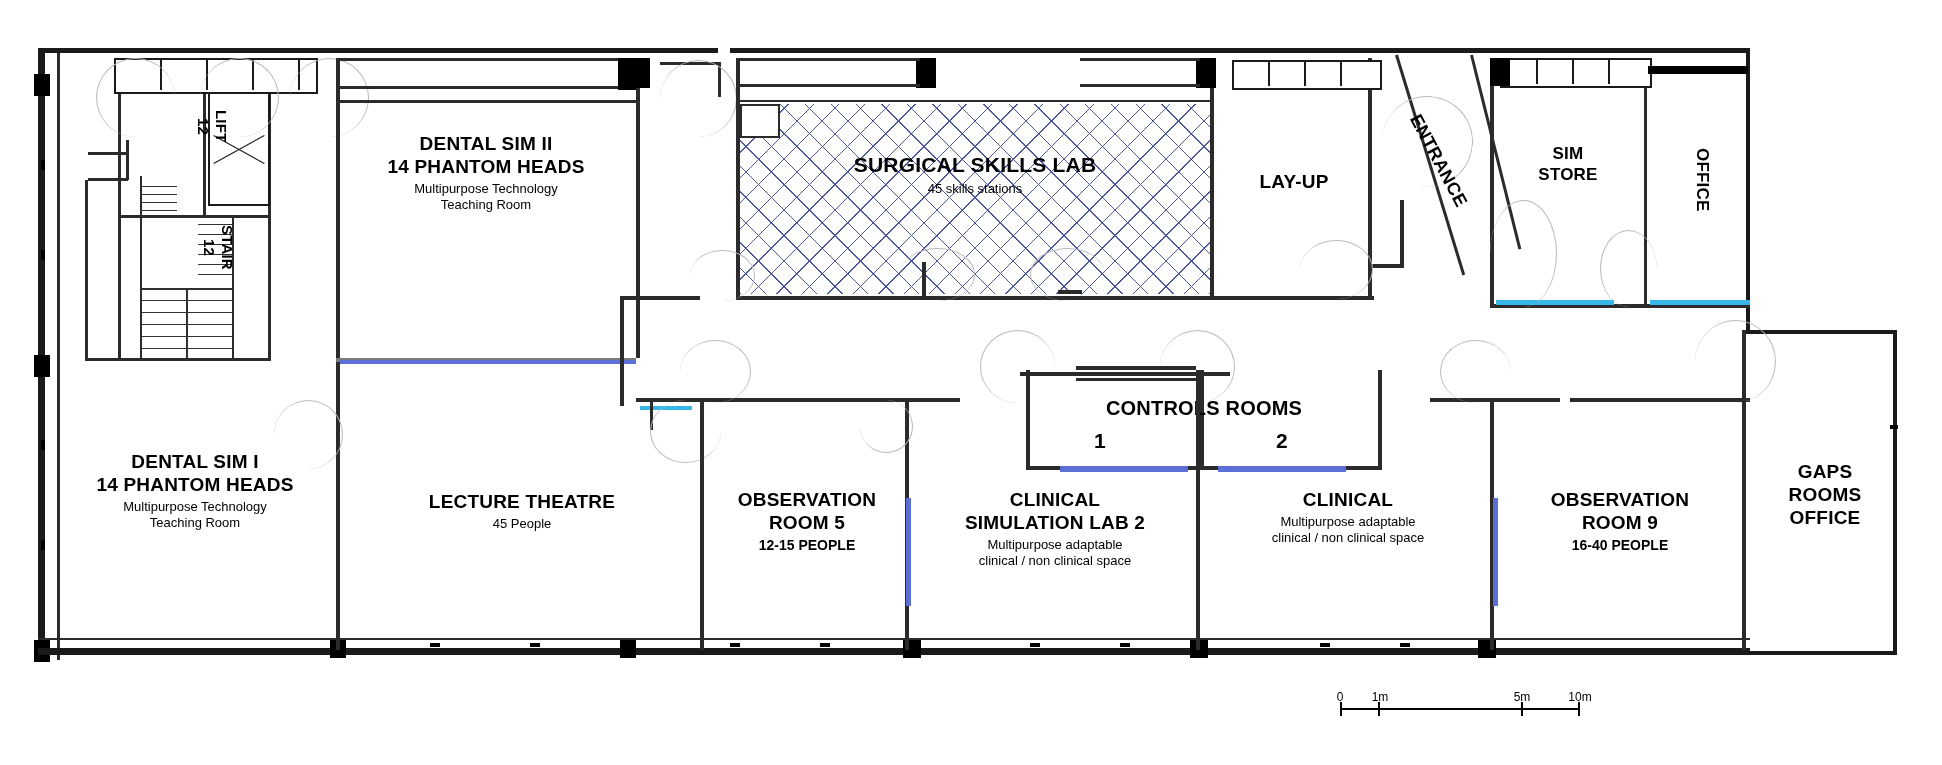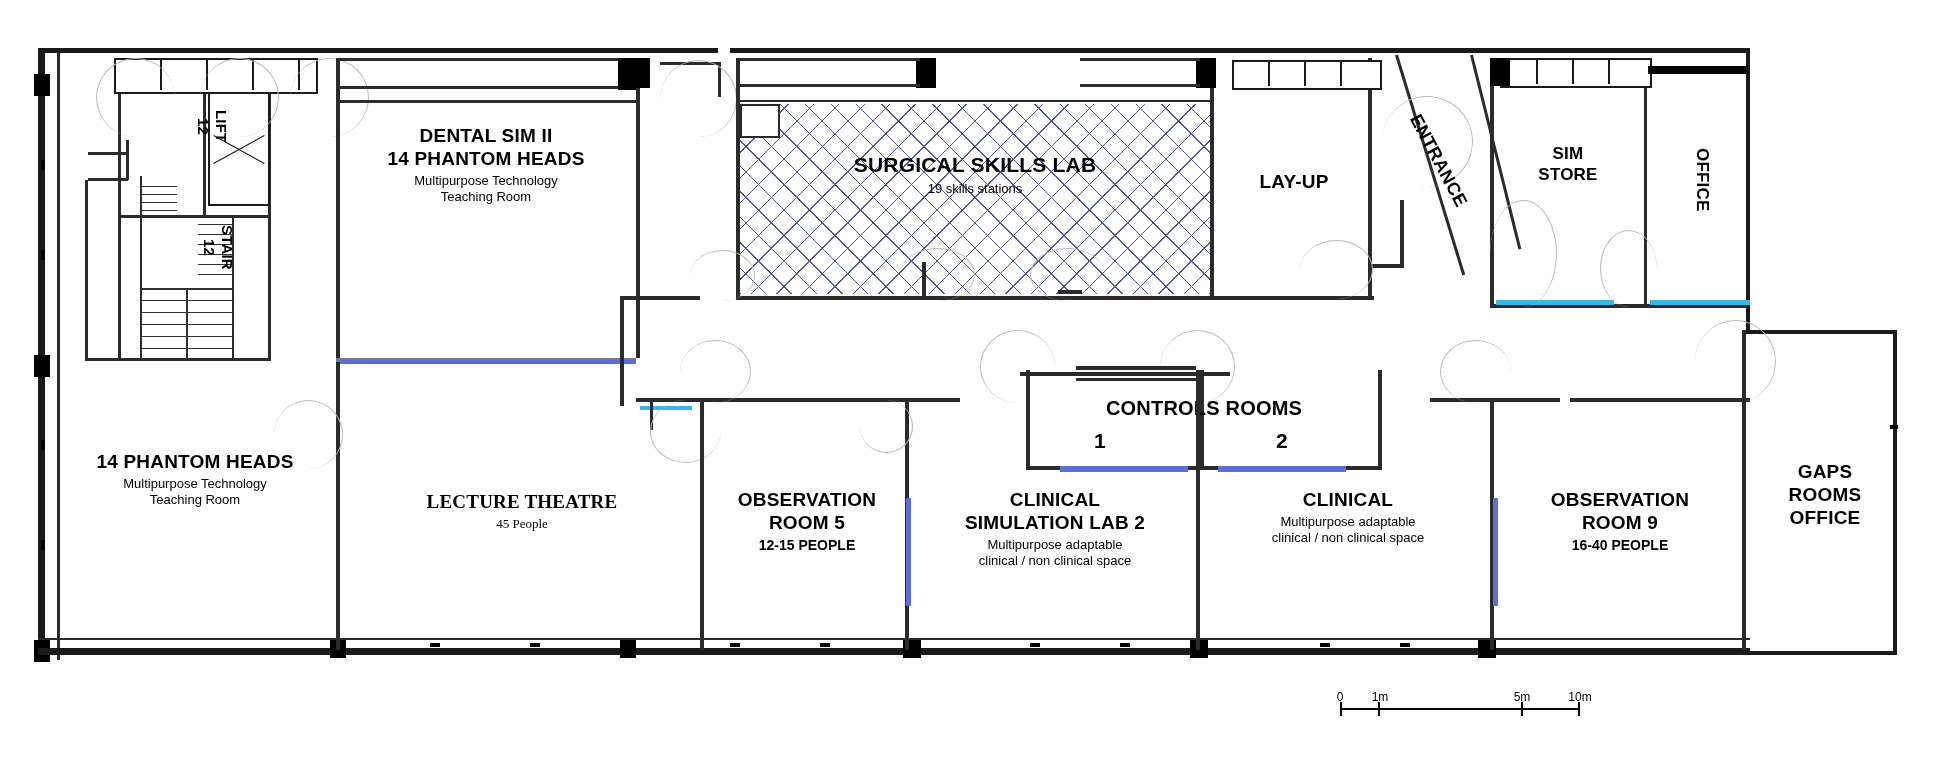--- a/index.html
+++ b/index.html
@@ -247,32 +247,33 @@
   <div class="wall-thin" style="left:340px; top:100px; width:300px; height:3px;"></div>
   <div class="wall-thin" style="left:660px; top:62px; width:60px; height:3px;"></div>
   <div class="wall-thin" style="left:718px; top:62px; width:3px; height:35px;"></div>
   <div class="door-swing" style="left:660px; top:60px; width:76px; height:76px; border-left:none; border-bottom:none;"></div>
 
   <div class="wall-thin" style="left:336px; top:58px; width:4px; height:300px;"></div>
   <div class="wall-thin" style="left:636px; top:58px; width:4px; height:300px;"></div>
   <div class="wall-grey" style="left:336px; top:358px; width:300px; height:4px;"></div>
   <div class="glass-door" style="left:340px; top:360px; width:296px; height:4px;"></div>
 
-  <div class="room-label" style="left:336px; top:124px; width:300px;">
+  <div class="room-label" style="left:336px; top:132px; width:300px;">
     <span class="t1">DENTAL SIM II</span>
     <span class="t1">14 PHANTOM HEADS</span>
     <span class="t2">Multipurpose Technology</span>
     <span class="t3">Teaching Room</span>
   </div>
 
   <div class="wall-thin" style="left:336px; top:362px; width:4px; height:288px;"></div>
   <div class="door-swing" style="left:274px; top:400px; width:68px; height:68px; border-left:none; border-bottom:none;"></div>
   <div class="wall-thin" style="left:336px; top:455px; width:4px; height:10px;"></div>
 
   <div class="room-label" style="left:60px; top:450px; width:270px;">
+    <span class="t1">DENTAL SIM I</span>
     <span class="t1">14 PHANTOM HEADS</span>
     <span class="t2">Multipurpose Technology</span>
     <span class="t3">Teaching Room</span>
   </div>
 
   <div class="wall-thin" style="left:620px; top:296px; width:80px; height:4px;"></div>
   <div class="wall-thin" style="left:620px; top:296px; width:4px; height:110px;"></div>
   <div class="wall-thin" style="left:636px; top:398px; width:80px; height:4px;"></div>
   <div class="cyan-door" style="left:640px; top:406px; width:52px; height:4px;"></div>
   <div class="wall-thin" style="left:650px; top:402px; width:3px; height:28px;"></div>
@@ -305,21 +306,21 @@
   <div class="wall-thin" style="left:740px; top:104px; width:36px; height:30px; background:#ffffff; border:2px solid #2b2b2b;"></div>
 
   <div class="door-swing" style="left:690px; top:250px; width:64px; height:50px; border-bottom:none; border-left:none;"></div>
   <div class="door-swing" style="left:900px; top:248px; width:74px; height:52px; border-bottom:none; border-left:none;"></div>
   <div class="door-swing" style="left:1030px; top:248px; width:74px; height:52px; border-bottom:none; border-right:none;"></div>
   <div class="wall-thin" style="left:922px; top:262px; width:4px; height:36px;"></div>
   <div class="wall-thin" style="left:1058px; top:290px; width:24px; height:4px;"></div>
 
   <div class="room-label" style="left:740px; top:152px; width:470px;">
     <span class="t1" style="font-size:21px;">SURGICAL SKILLS LAB</span>
-    <span class="t2">19 skills stations</span>
+    <span class="t2">45 skills stations</span>
   </div>
 
   <div class="wall-thin" style="left:1368px; top:58px; width:4px; height:240px;"></div>
   <div class="wall-thin" style="left:1214px; top:296px; width:160px; height:4px;"></div>
   <div class="wall-thin" style="left:1368px; top:264px; width:36px; height:4px;"></div>
   <div class="wall-thin" style="left:1400px; top:200px; width:4px; height:66px;"></div>
   <div class="door-swing" style="left:1300px; top:240px; width:72px; height:58px; border-bottom:none; border-left:none;"></div>
 
   <div class="room-label" style="left:1214px; top:170px; width:160px;">
     <span class="t1">LAY-UP</span>
@@ -357,21 +358,21 @@
     <span class="t1">SIM</span>
     <span class="t1">STORE</span>
   </div>
   <div class="room-label small-label vert" style="left:1678px; top:148px; width:34px;">
     <span class="t1">OFFICE</span>
   </div>
 
   <div class="wall-thin" style="left:700px; top:398px; width:4px; height:252px;"></div>
   <div class="wall-thin" style="left:700px; top:398px; width:4px; height:12px;"></div>
 
-  <div class="room-label" style="left:352px; top:490px; width:340px;font-family:Liberation Serif, serif;">
+  <div class="room-label" style="left:352px; top:490px; width:340px;">
     <span class="t1">LECTURE THEATRE</span>
     <span class="t2">45 People</span>
   </div>
 
   <div class="wall-thin" style="left:905px; top:398px; width:4px; height:252px;"></div>
   <div class="wall-thin" style="left:880px; top:398px; width:56px; height:4px;"></div>
   <div class="glass-door" style="left:906px; top:498px; width:5px; height:108px;"></div>
   <div class="door-swing" style="left:860px; top:400px; width:52px; height:52px; border-top:none; border-left:none;"></div>
 
   <div class="room-label" style="left:712px; top:488px; width:190px;">

